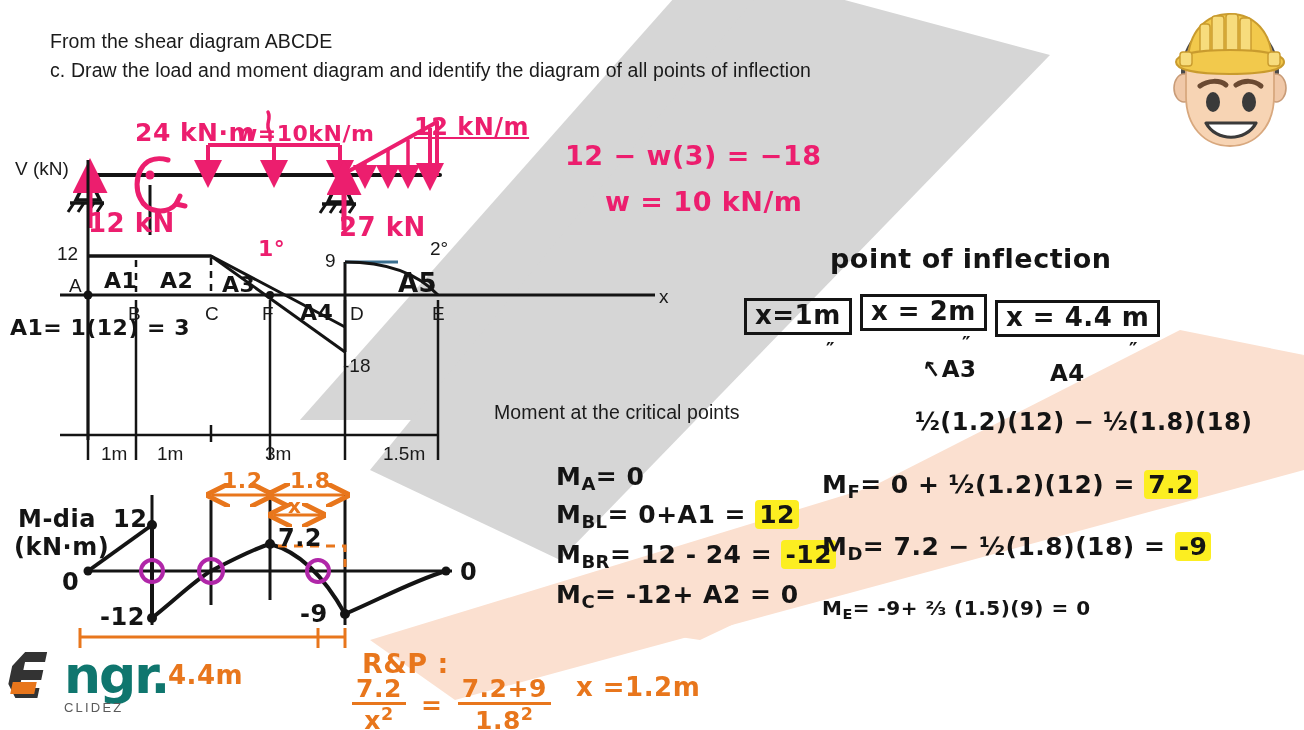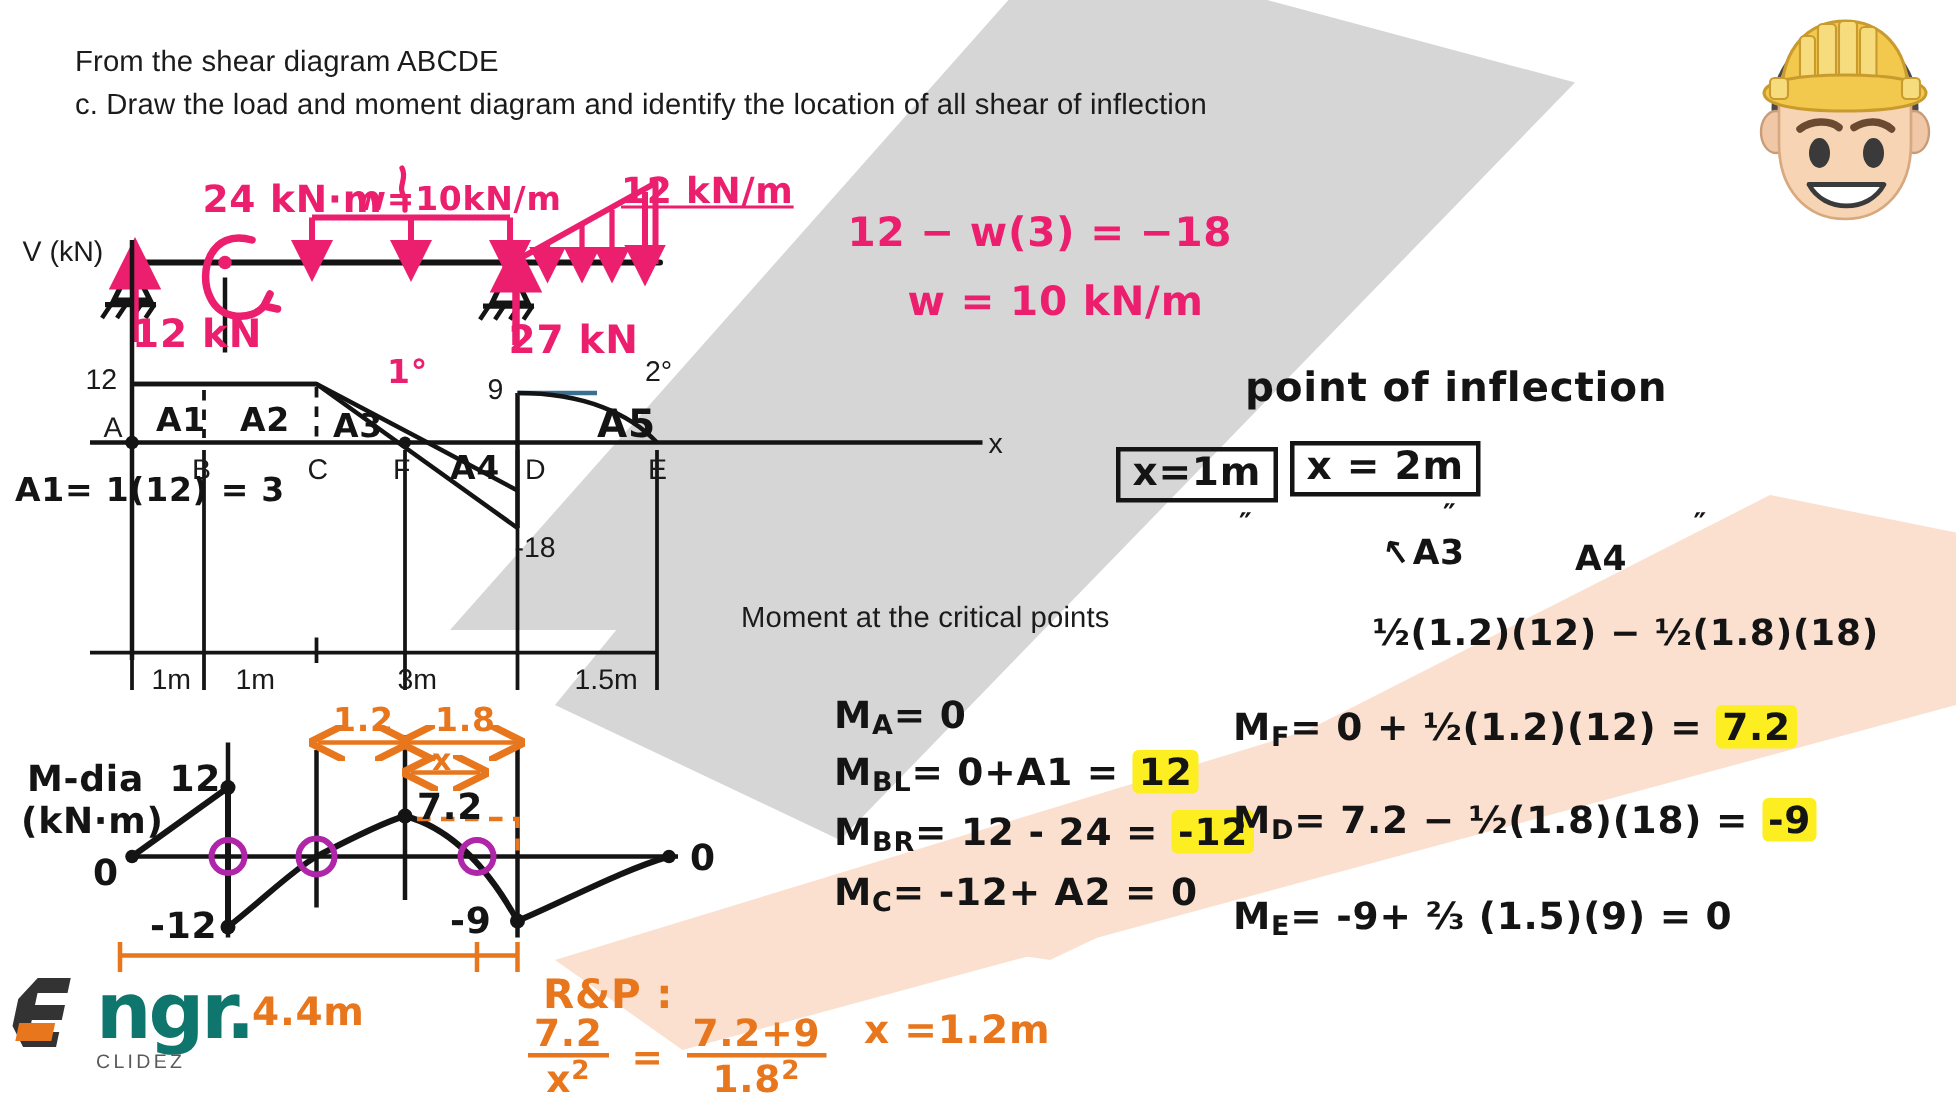--- a/index.html
+++ b/index.html
@@ -206,21 +206,21 @@
     <path d="M80,637 L345,637" stroke="#e8761c" stroke-width="3"></path>
     <path d="M80,628 L80,648" stroke="#e8761c" stroke-width="3"></path>
     <path d="M318,628 L318,648" stroke="#e8761c" stroke-width="3"></path>
     <path d="M345,628 L345,648" stroke="#e8761c" stroke-width="3"></path>
   </g>
 </svg>
 
 <div class="layer" id="txt-layer">
 
   <div class="abs prose" style="left:50px;top:30px;">From the shear diagram ABCDE</div>
-  <div class="abs prose" style="left:50px;top:59px;">c. Draw the load and moment diagram and identify the location of all shear of inflection</div>
+  <div class="abs prose" style="left:50px;top:59px;">c. Draw the load and moment diagram and identify the diagram of all points of inflection</div>
 
   <div class="abs hand pink" style="left:135px;top:118px;font-size:25px;">24 kN·m</div>
   <div class="abs hand pink" style="left:237px;top:121px;font-size:22px;">w=10kN/m</div>
   <div class="abs hand pink" style="left:414px;top:113px;font-size:24px;text-decoration:underline;">12 kN/m</div>
   <div class="abs hand pink" style="left:88px;top:208px;font-size:26px;">12 kN</div>
   <div class="abs hand pink" style="left:339px;top:212px;font-size:26px;">27 kN</div>
 
   <div class="abs axlabel" style="left:15px;top:158px;">V (kN)</div>
   <div class="abs axlabel" style="left:659px;top:286px;">x</div>
 
@@ -262,20 +262,23 @@
   <div class="abs hand" style="left:826px;top:338px;font-size:19px;">″</div>
 
   <div class="abs hand" style="left:860px;top:294px;font-size:26px;">
     <span class="boxed">x = 2m</span>
   </div>
   <div class="abs hand" style="left:962px;top:332px;font-size:19px;">″</div>
   <div class="abs hand" style="left:922px;top:356px;font-size:23px;">
     <span style="display:inline-block;transform:rotate(-35deg);">↑</span><span>A3</span>
   </div>
 
+  <div class="abs hand" style="left:995px;top:300px;font-size:26px;">
+    <span class="boxed">x = 4.4 m</span>
+  </div>
   <div class="abs hand" style="left:1129px;top:338px;font-size:19px;">″</div>
   <div class="abs hand" style="left:1050px;top:360px;font-size:23px;">A4</div>
 
   <div class="abs prose" style="left:494px;top:401px;">Moment at the critical points</div>
 
   <div class="abs hand" style="left:556px;top:462px;font-size:25px;">
     <span>M</span><span class="sub">A</span><span>= 0</span>
   </div>
   <div class="abs hand" style="left:556px;top:500px;font-size:25px;">
     <span>M</span><span class="sub">BL</span><span>= 0+A1 =</span>
@@ -292,21 +295,21 @@
   <div class="abs hand" style="left:915px;top:408px;font-size:24px;">½(1.2)(12) − ½(1.8)(18)</div>
 
   <div class="abs hand" style="left:822px;top:470px;font-size:25px;">
     <span>M</span><span class="sub">F</span><span>= 0 + ½(1.2)(12) =</span>
     <span class="hl-yellow">7.2</span>
   </div>
   <div class="abs hand" style="left:822px;top:532px;font-size:25px;">
     <span>M</span><span class="sub">D</span><span>= 7.2 − ½(1.8)(18) =</span>
     <span class="hl-yellow">-9</span>
   </div>
-  <div class="abs hand" style="left:822px;top:596px;font-size:25px;">
+  <div class="abs hand" style="left:822px;top:596px;font-size:20px;">
     <span>M</span><span class="sub">E</span><span>= -9+ ⅔ (1.5)(9) = 0</span>
   </div>
 
   <div class="abs hand" style="left:18px;top:505px;font-size:24px;">M-dia</div>
   <div class="abs hand" style="left:14px;top:533px;font-size:24px;">(kN·m)</div>
   <div class="abs hand" style="left:62px;top:568px;font-size:24px;">0</div>
   <div class="abs hand" style="left:460px;top:558px;font-size:24px;">0</div>
   <div class="abs hand" style="left:113px;top:505px;font-size:24px;">12</div>
   <div class="abs hand" style="left:100px;top:603px;font-size:24px;">-12</div>
   <div class="abs hand" style="left:278px;top:524px;font-size:24px;">7.2</div>

